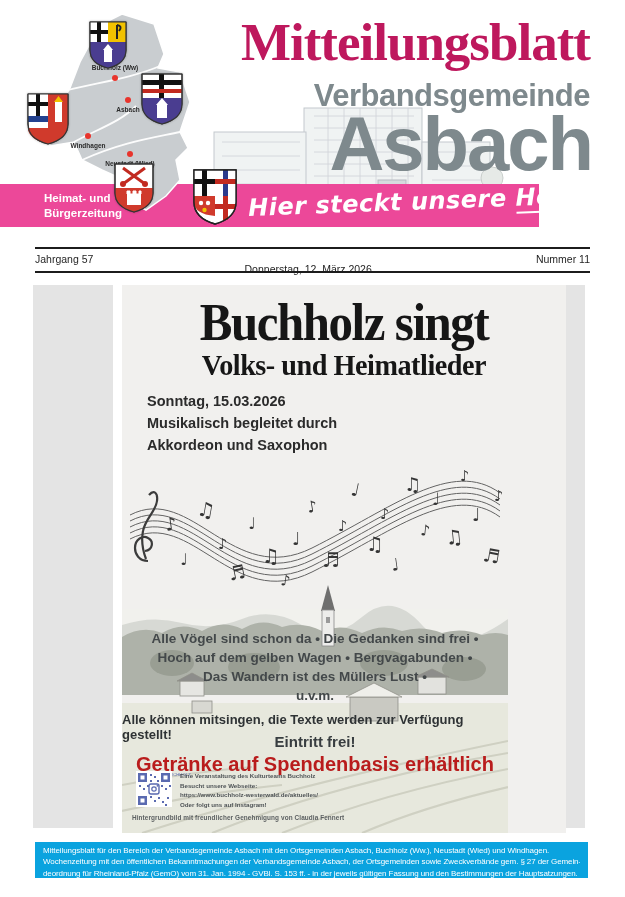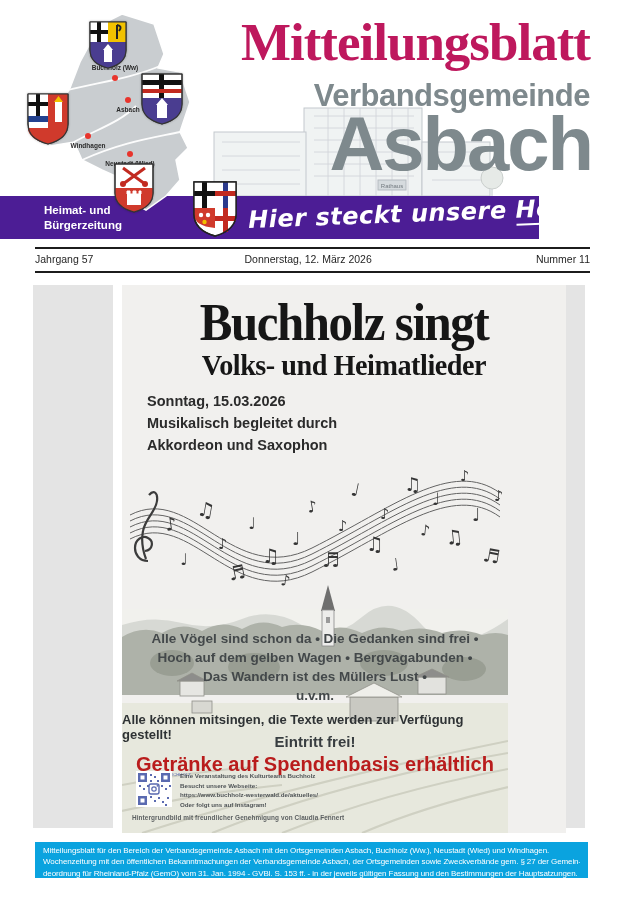--- a/index.html
+++ b/index.html
@@ -20,42 +20,42 @@
   }
   .hdr-title-main{
     position:absolute;top:106px;right:33px;
     font-weight:700;font-size:76px;color:#7e898d;line-height:1;letter-spacing:-2px;
   }
   .building-sketch{position:absolute;left:182px;top:100px;opacity:.85;}
   .map-wrap{position:absolute;left:30px;top:10px;z-index:4;}
   .arms{position:absolute;z-index:5;filter:drop-shadow(0 0 1px rgba(0,0,0,.25));}
 
   .banner{
-    position:absolute;left:0;top:196px;width:539px;height:43px;
-    background:#4c1d95;z-index:3;
+    position:absolute;left:0;top:184px;width:539px;height:43px;
+    background:#ec4899;z-index:3;
   }
   .banner-label{
     position:absolute;left:44px;top:7px;color:#fff;font-weight:700;
     font-size:11.5px;line-height:1.3;
   }
   .banner-shield{position:absolute;left:192px;top:-16px;z-index:6;}
   .banner-slogan{
     position:absolute;left:248px;top:3px;width:365px;color:#fff;
     font-family:"DejaVu Sans",cursive;font-style:italic;font-weight:700;
     font-size:24px;transform:rotate(-2.2deg);white-space:pre;letter-spacing:.5px;
   }
   .banner-slogan .hl{border-bottom:2.5px solid #fff;padding-bottom:0px;}
 
   
   .rule{position:absolute;left:35px;width:555px;height:2px;background:#1c1c1c;}
   .dateline{
     position:absolute;left:35px;top:253px;width:555px;display:flex;
     font-size:10.5px;color:#1f1f1f;
   }
-  .dateline .c{flex:1;text-align:center;}
+  .dateline .c{flex:1;text-align:center;margin-top:10px;}
   .dateline .r{text-align:center;padding-left:13px;}
 
   
   .strip{position:absolute;top:285px;height:543px;background:#e4e4e4;}
   .strip-left{left:33px;width:80px;}
   .strip-right{left:512px;width:73px;}
 
   .poster{
     position:absolute;left:122px;top:285px;width:444px;height:548px;
     background:#f1f0ee;overflow:hidden;color:#161616;

